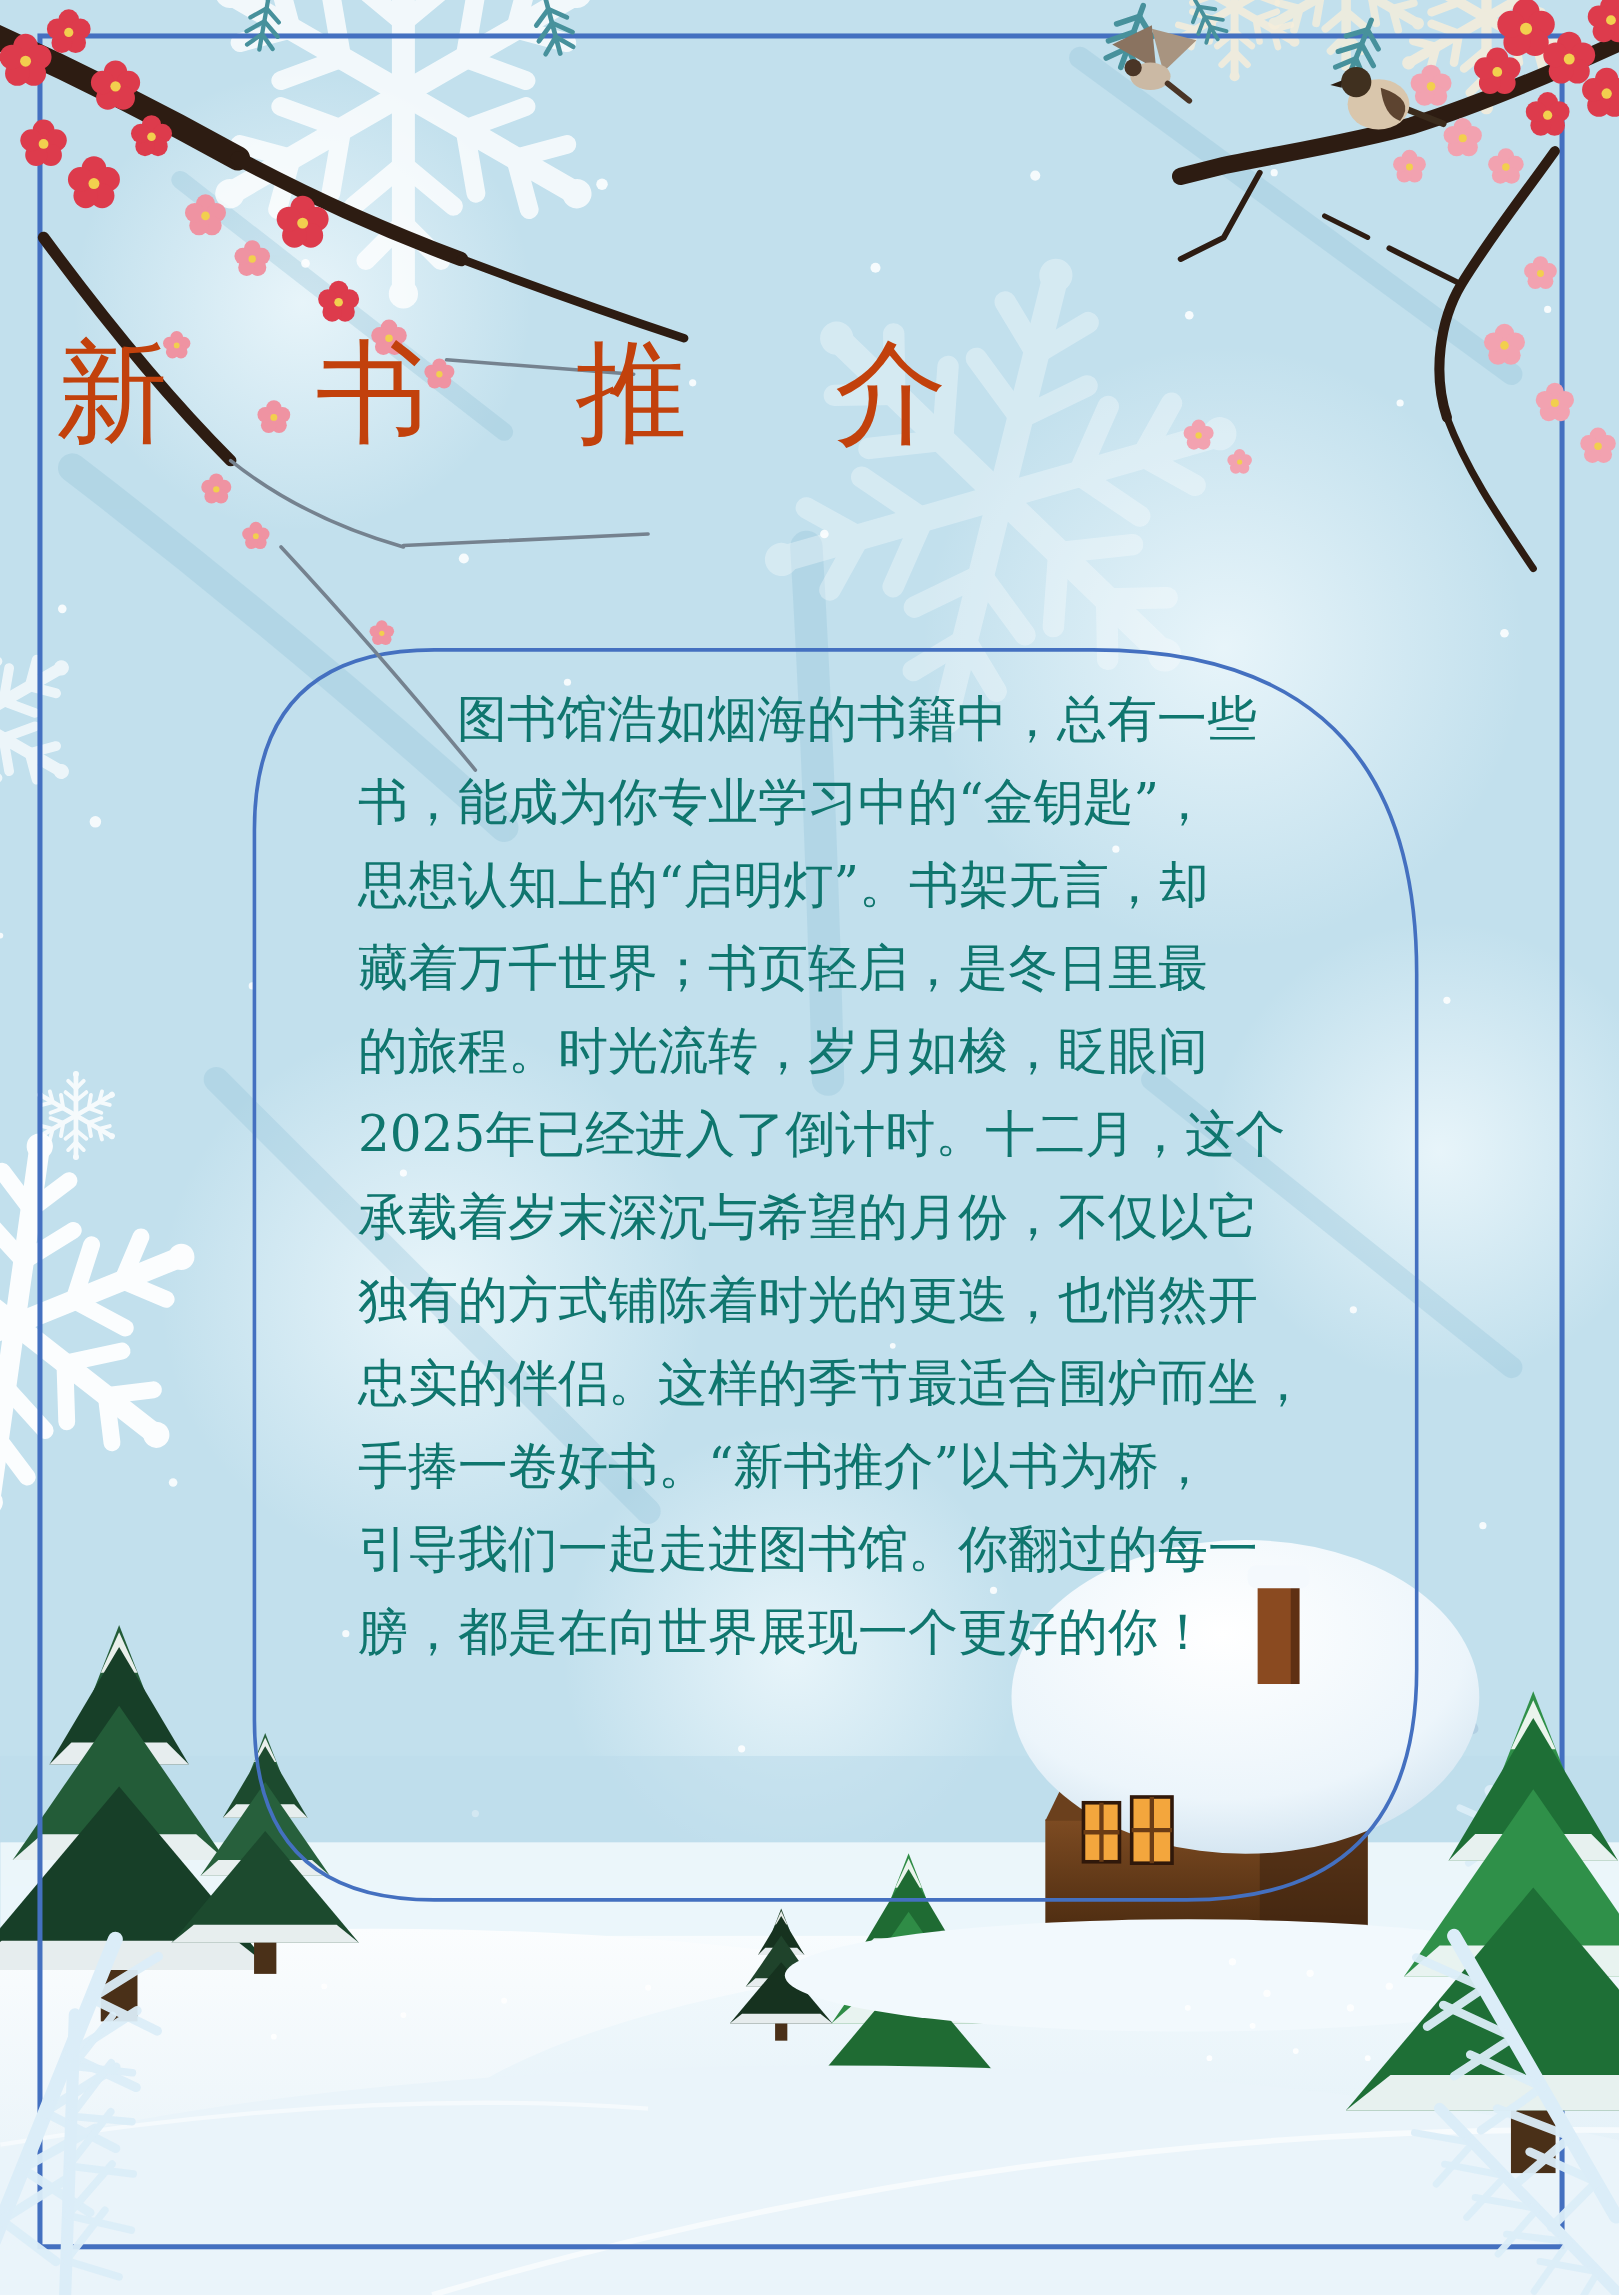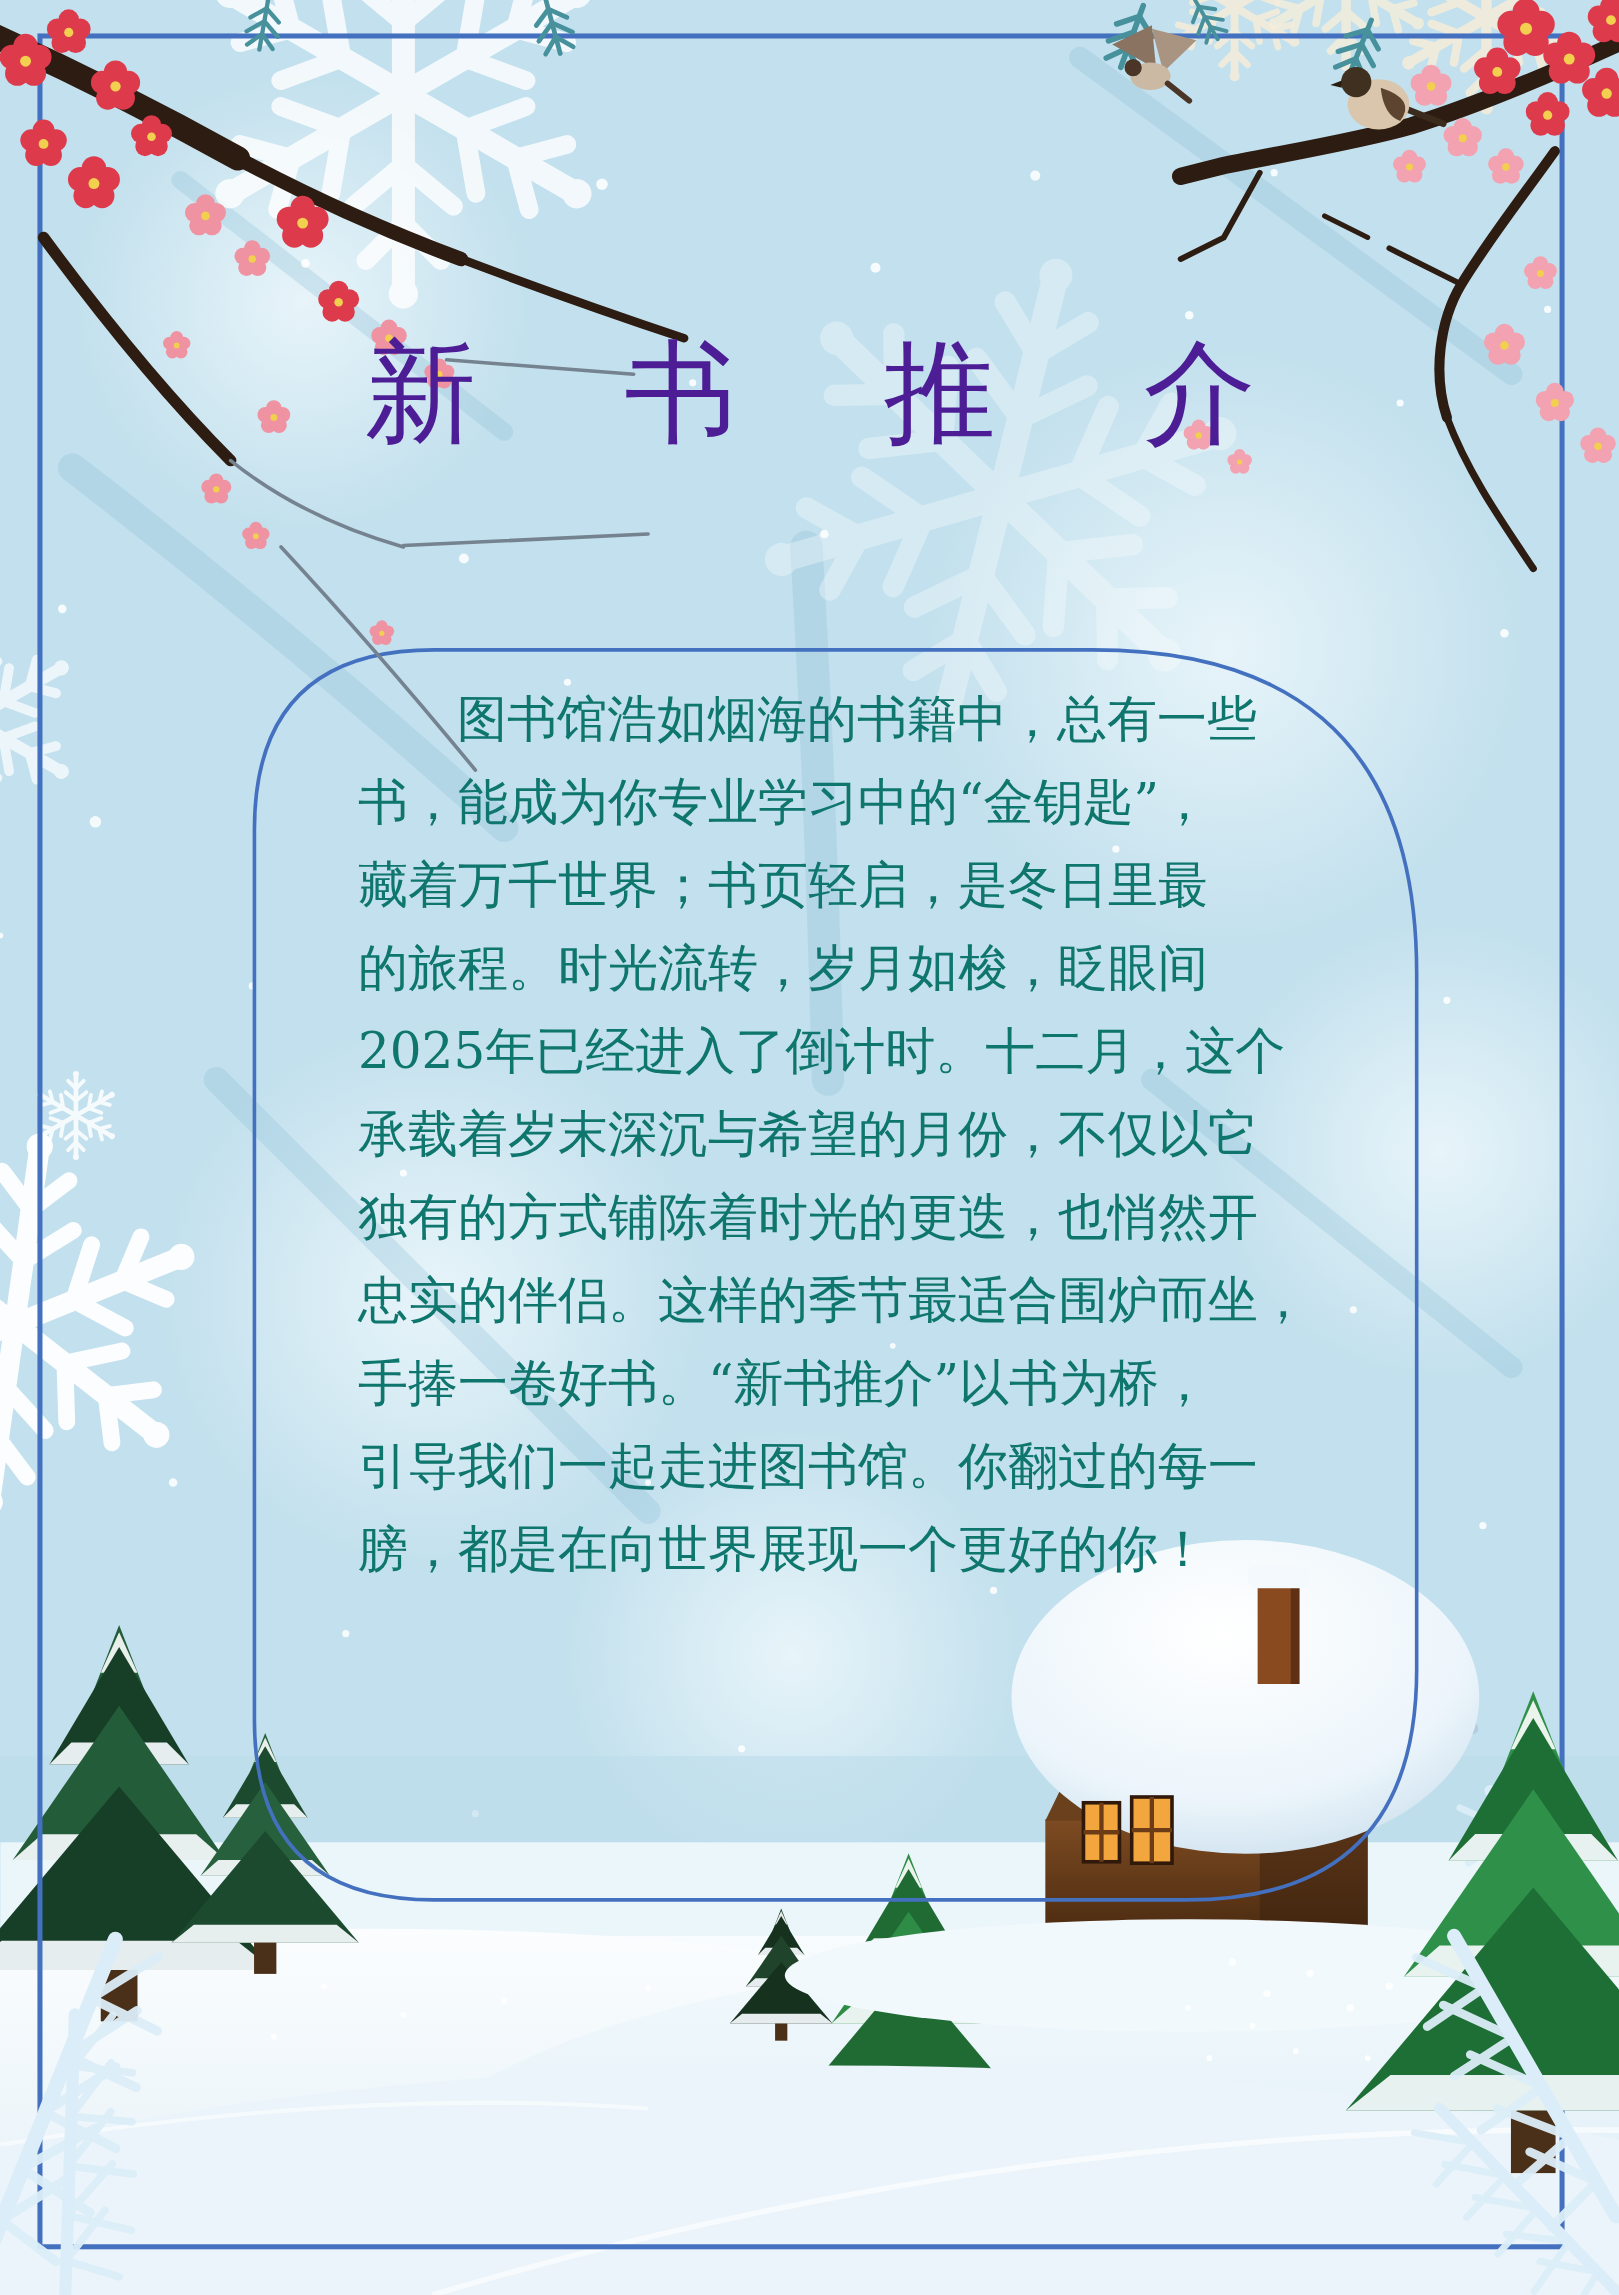--- a/index.html
+++ b/index.html
@@ -5,23 +5,23 @@
   html,body{margin:0;padding:0;background:#9fb9c9;}
   #page{position:relative;width:1620px;height:2295px;overflow:hidden;
         background:#c2e0ed;font-family:"DejaVu Serif","Liberation Serif",serif;}
   #art{position:absolute;left:0;top:0;width:1620px;height:2295px;}
   .pine-a{--c1:#173f28;--c2:#235c38;}
   .pine-b{--c1:#1c4a2e;--c2:#27603c;}
   .pine-dk{--c1:#16321f;--c2:#1f432b;}
   .pine-g{--c1:#1f6b33;--c2:#2f8c46;}
   .pine-r{--c1:#1e6f36;--c2:#2f9049;}
   .flake-cream{--fs:#f6eedb;}
-  #title{position:absolute;left:0;top:322px;width:1620px;text-align:center;
+  #title{position:absolute;left:0;top:322px;width:1620px;text-align:left;
          font-size:112px;line-height:1.25;letter-spacing:56px;text-indent:56px;
-         color:#4c1d95;font-weight:500;z-index:30;}
+         color:#c2410c;font-weight:500;z-index:30;}
   #para{position:absolute;left:358px;top:678px;width:983px;z-index:30;
         font-size:50px;line-height:83px;color:#0f766e;}
   #para .ln{white-space:nowrap;}
   #para .ln.indent{padding-left:99px;}
 </style>
 </head>
 <body>
 
 <div id="page">
 
@@ -324,20 +324,21 @@
       <polygon points="1864,112 1848,118 1864,122" fill="#2b1d10"></polygon>
     </g>
   </g>
 </svg>
 
 <div id="title">新 书 推 介</div>
 
 <div id="para">
   <div class="ln indent">图书馆浩如烟海的书籍中，总有一些</div>
   <div class="ln">书，能成为你专业学习中的“金钥匙”，</div>
+  <div class="ln">思想认知上的“启明灯”。书架无言，却</div>
   <div class="ln">藏着万千世界；书页轻启，是冬日里最</div>
   <div class="ln">的旅程。时光流转，岁月如梭，眨眼间</div>
   <div class="ln">2025年已经进入了倒计时。十二月，这个</div>
   <div class="ln">承载着岁末深沉与希望的月份，不仅以它</div>
   <div class="ln">独有的方式铺陈着时光的更迭，也悄然开</div>
   <div class="ln">忠实的伴侣。这样的季节最适合围炉而坐，</div>
   <div class="ln">手捧一卷好书。“新书推介”以书为桥，</div>
   <div class="ln">引导我们一起走进图书馆。你翻过的每一</div>
   <div class="ln">膀，都是在向世界展现一个更好的你！</div>
 </div>

